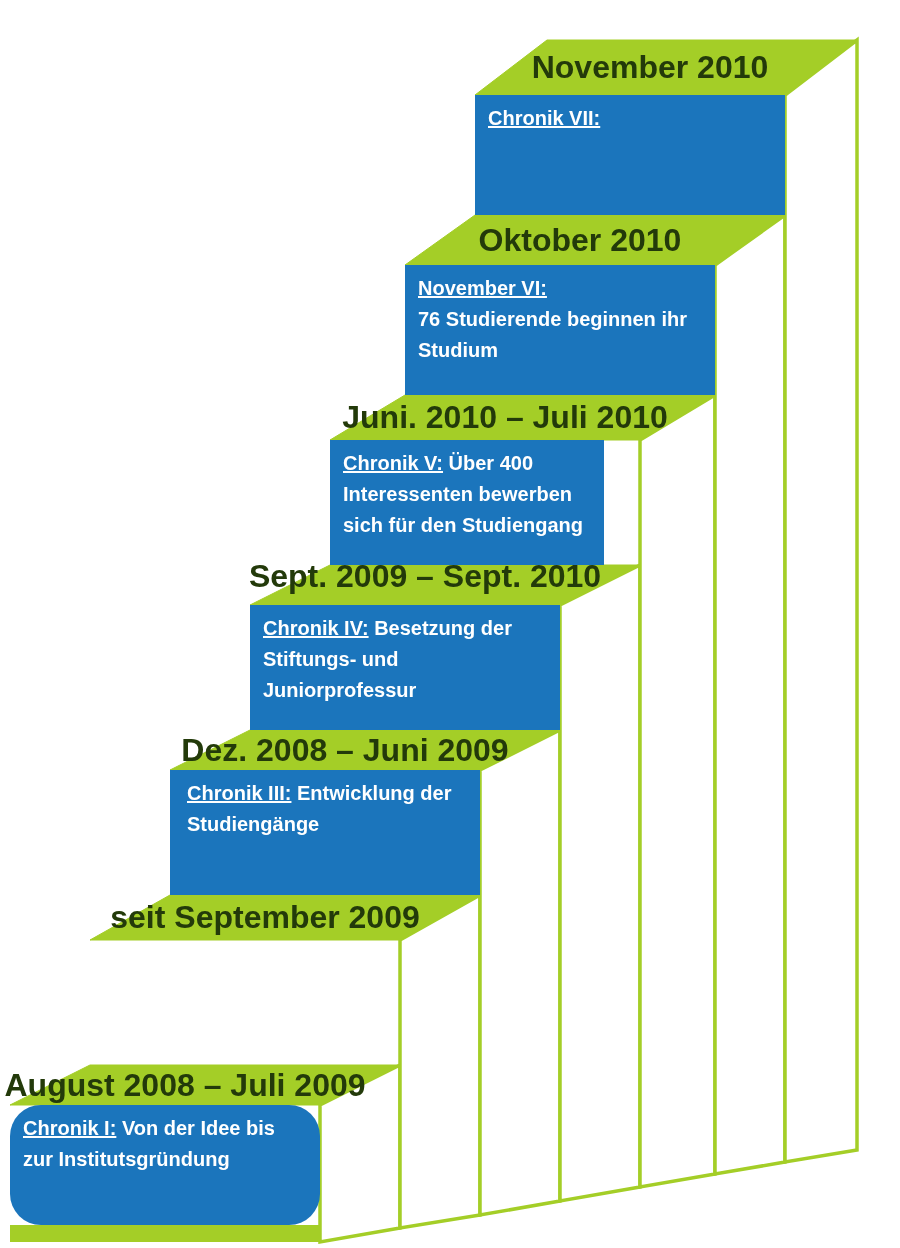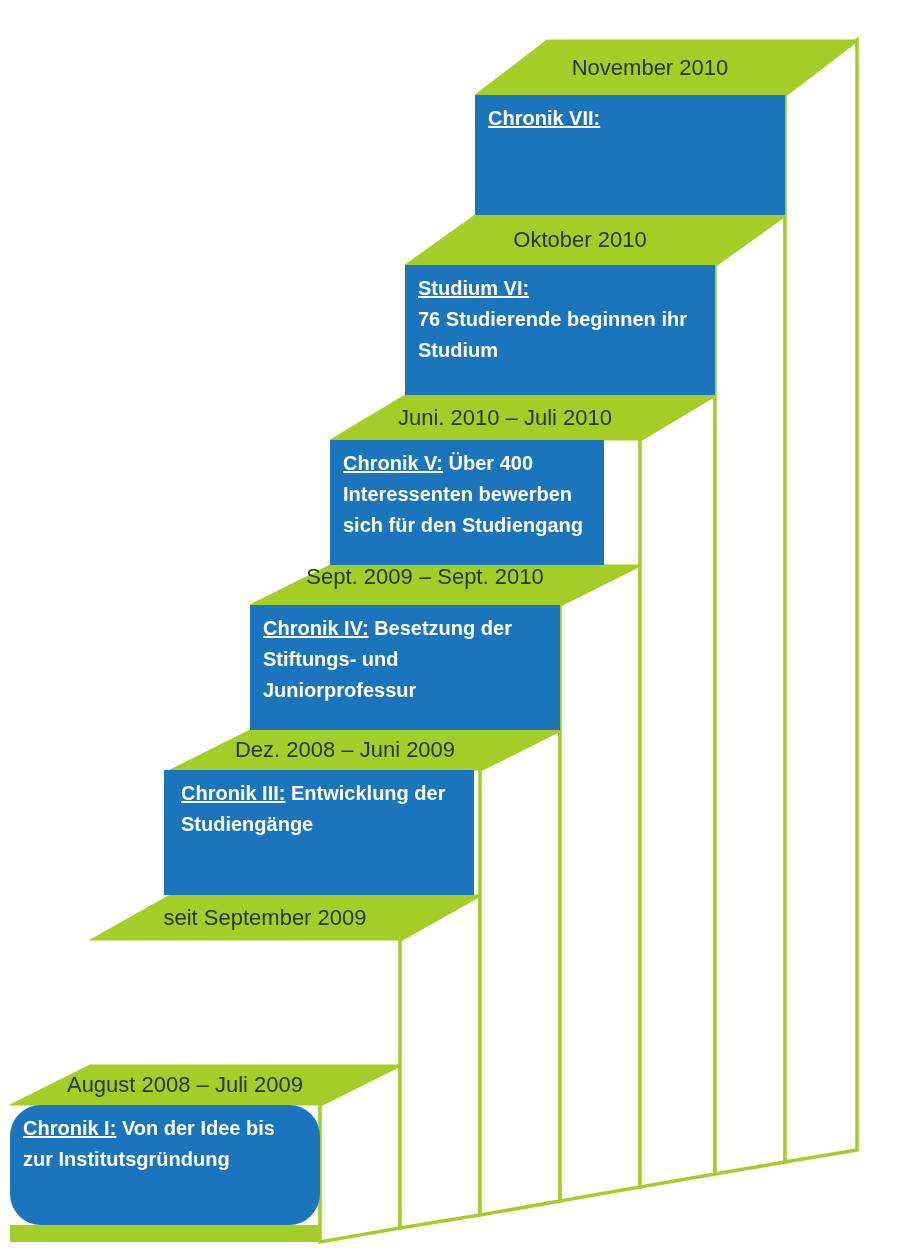--- a/index.html
+++ b/index.html
@@ -39,22 +39,22 @@
   .base {
     fill: var(--green);
   }
   .date-label {
     position: absolute;
     width: 350px;
     display: flex;
     align-items: center;
     justify-content: center;
     color: var(--date_text);
-    font-size: 22px;
-    font-weight: 400;
+    font-size: 32px;
+    font-weight: 700;
     white-space: nowrap;
     z-index: 3;
   }
   .blue-box {
     position: absolute;
     background: var(--blue);
     color: var(--box_text);
     font-weight: bold;
     font-size: 20px;
     line-height: 1.55;
@@ -63,21 +63,21 @@
   }
   .chronik-label { text-decoration: underline; }
   .chronik-label.own-line { display: block; }
 
   
   .date-1 { left: 10px;  top: 1065px; height: 40px; }
   .box-1  { left: 10px;  top: 1105px; width: 310px; height: 120px; border-radius: 31px; }
   .date-2 { left: 90px;  top: 895px;  height: 45px; }
   .box-2  { left: 90px;  top: 940px;  width: 310px; height: 125px; }
   .date-3 { left: 170px; top: 730px;  height: 40px; }
-  .box-3  { left: 164px; top: 770px;  width: 310px; height: 125px; padding-left: 17px; }
+  .box-3  { left: 170px; top: 770px;  width: 310px; height: 125px; padding-left: 17px; }
   .date-4 { left: 250px; top: 565px;  height: 23px; }
   .box-4  { left: 250px; top: 605px;  width: 310px; height: 125px; }
   .date-5 { left: 330px; top: 395px;  height: 45px; }
   .box-5  { left: 330px; top: 440px;  width: 274px; height: 125px; }
   .date-6 { left: 405px; top: 215px;  height: 50px; }
   .box-6  { left: 405px; top: 265px;  width: 310px; height: 130px; }
   .date-7 { left: 475px; top: 40px;   height: 55px; }
   .box-7  { left: 475px; top: 95px;   width: 310px; height: 120px; }
 </style>
 </head>
@@ -128,21 +128,21 @@
   </div>
 
   <div class="date-label date-5">Juni. 2010 – Juli 2010</div>
   <div class="blue-box box-5">
     <span class="chronik-label">Chronik V:</span>
     <span class="chronik-text">Über 400 Interessenten bewerben sich für den Studiengang</span>
   </div>
 
   <div class="date-label date-6">Oktober 2010</div>
   <div class="blue-box box-6">
-    <span class="chronik-label own-line">Studium VI:</span>
+    <span class="chronik-label own-line">November VI:</span>
     <span class="chronik-text">76 Studierende beginnen ihr Studium</span>
   </div>
 
   <div class="date-label date-7">November 2010</div>
   <div class="blue-box box-7">
     <span class="chronik-label own-line">Chronik VII:</span>
   </div>
 
 </div>
 

